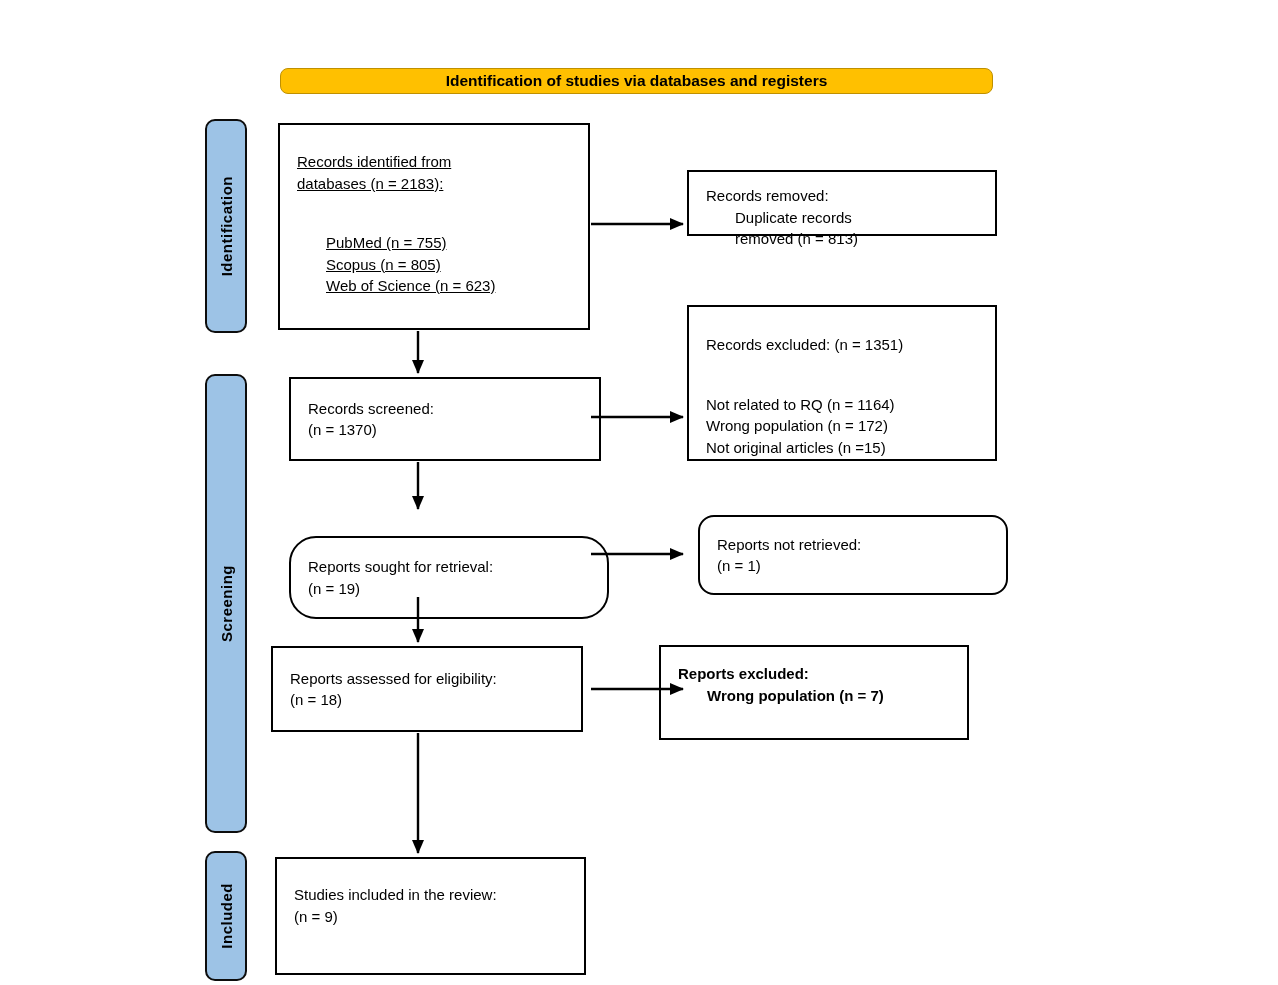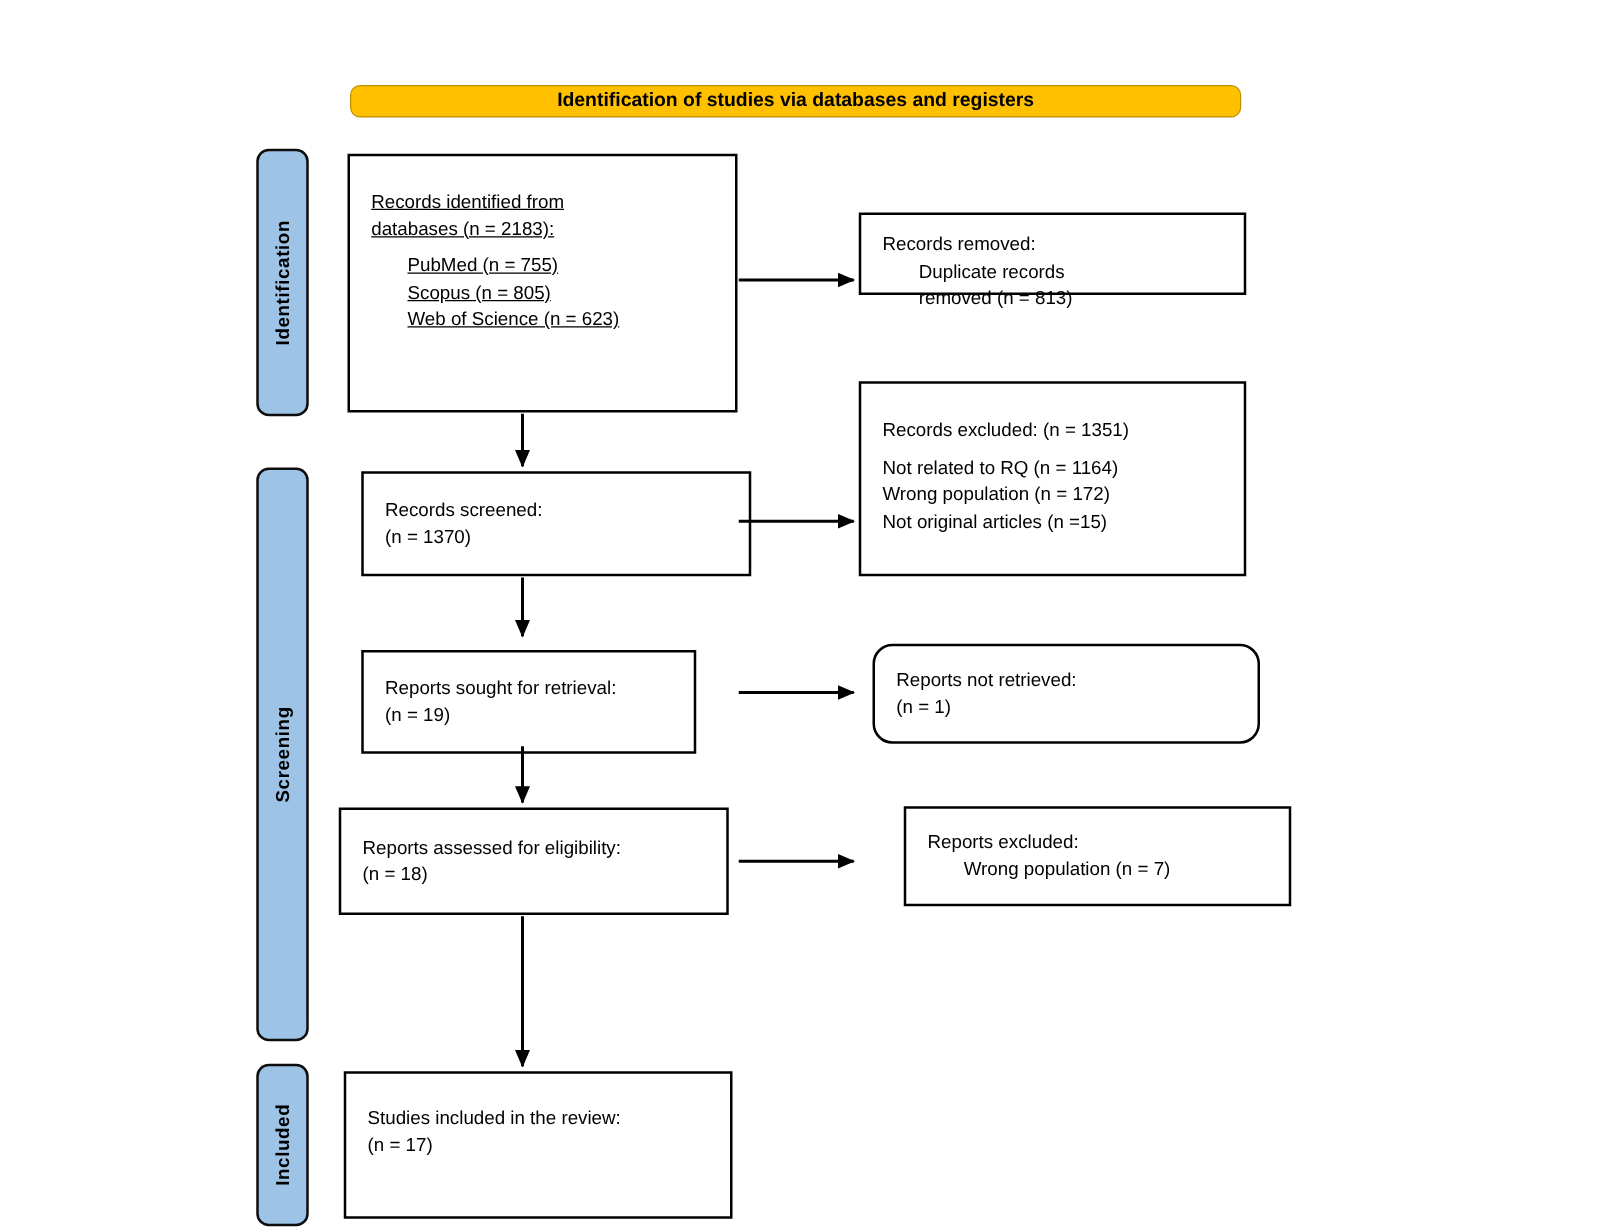--- a/index.html
+++ b/index.html
@@ -33,31 +33,31 @@
 
   
   .flowbox{
     position:absolute;background:#fff;border:2px solid #000;
     box-sizing:border-box;font-size:15px;line-height:21.5px;
     padding:0 14px 0 17px;
   }
   .flowbox .txt{white-space:pre-line;}
   .flowbox .items{white-space:pre-line;}
   .indent{margin-left:29px;}
-  .gap-line{margin-top:8px;}
+  .gap-line{margin-top:38px;}
   .vcenter{display:flex;flex-direction:column;justify-content:center;margin-left:11px;}
 
   .box-identified{left:278px;top:123px;width:312px;height:207px;padding-top:26px;text-decoration:underline;}
   .box-removed{left:687px;top:170px;width:310px;height:66px;padding-top:13px;}
   .box-screened{left:278px;top:377px;width:312px;height:84px;}
   .box-excluded{left:687px;top:305px;width:310px;height:156px;padding-top:27px;}
-  .box-sought{left:278px;top:520px;width:268px;height:83px;}
+  .box-sought{left:278px;top:536px;width:320px;height:83px;border-radius:27px;}
   .box-not-retrieved{left:687px;top:515px;width:310px;height:80px;border-radius:16px;}
   .box-assessed{left:260px;top:646px;width:312px;height:86px;}
-  .box-reports-excluded{left:723px;top:645px;width:310px;height:80px;padding-top:16px;}
+  .box-reports-excluded{left:659px;top:645px;width:310px;height:95px;padding-top:16px;font-weight:bold;}
   .box-included{left:275px;top:857px;width:311px;height:118px;padding-top:25px;}
 
   svg.arrows{position:absolute;left:0;top:0;pointer-events:none;}
 </style>
 </head>
 <body>
 
 <div class="canvas">
 
   <div class="header-box">
@@ -92,21 +92,21 @@
 (n = 19)</div>
   </div>
 
   <div class="flowbox box-assessed vcenter">
     <div class="txt">Reports assessed for eligibility:
 (n = 18)</div>
   </div>
 
   <div class="flowbox box-included">
     <div class="txt">Studies included in the review:
-(n = 17)</div>
+(n = 9)</div>
   </div>
 
   <div class="flowbox box-removed">
     <div class="txt">Records removed:</div>
     <div class="items indent">Duplicate records
 removed (n = 813)</div>
   </div>
 
   <div class="flowbox box-excluded">
     <div class="txt">Records excluded: (n = 1351)</div>

